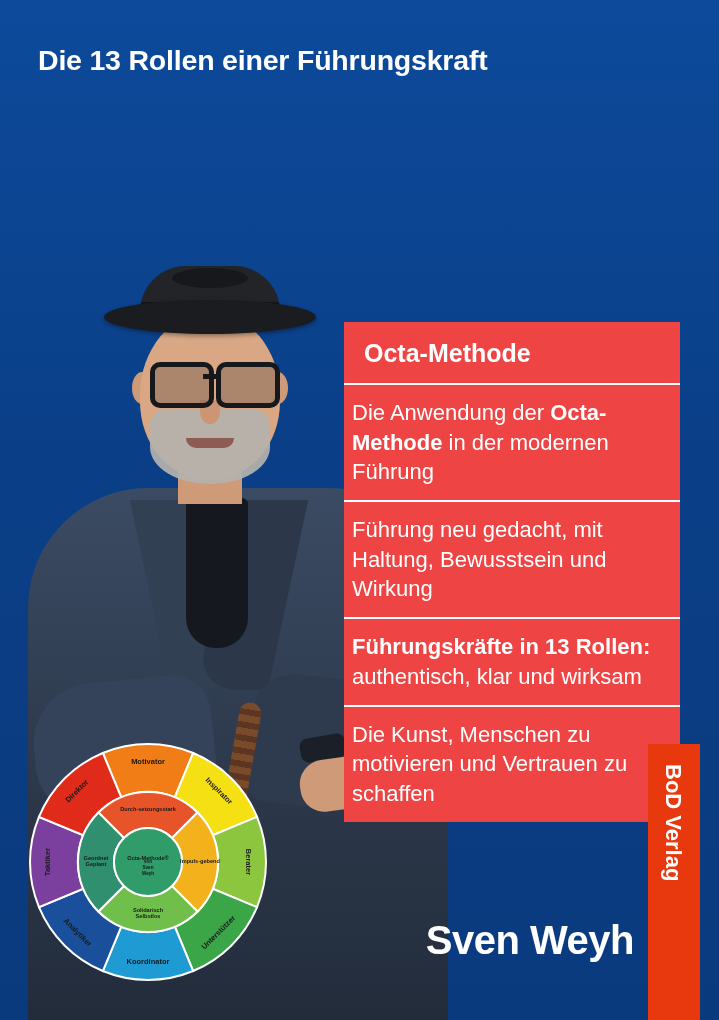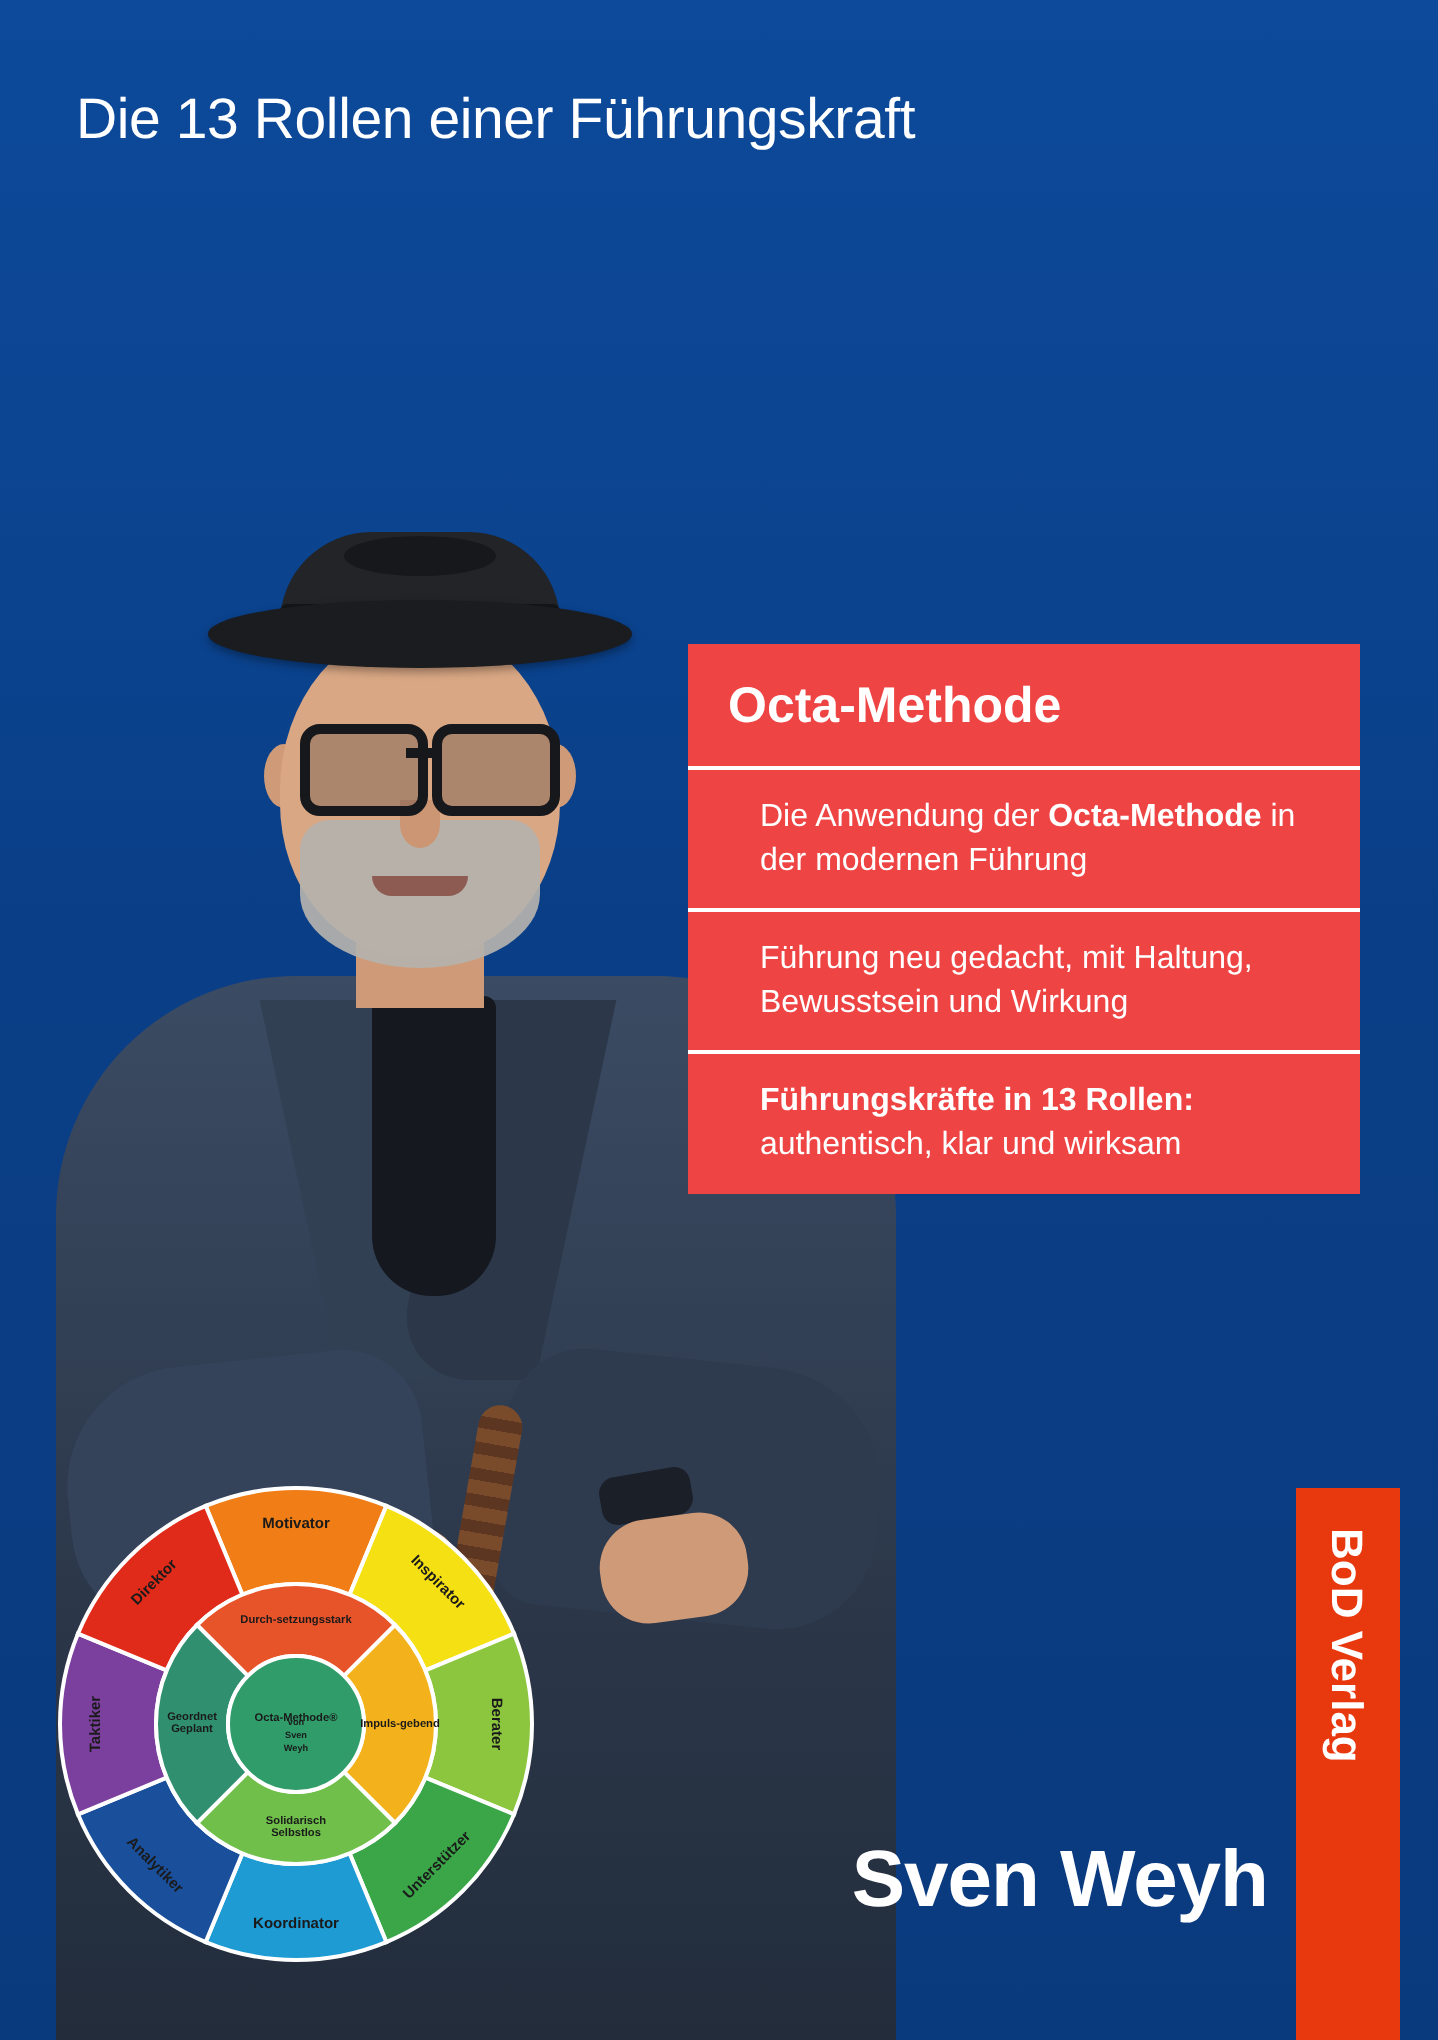--- a/index.html
+++ b/index.html
@@ -27,21 +27,21 @@
     color: #ffffff;
     font-size: 41px;
     font-weight: bold;
     line-height: 1.08;
     letter-spacing: -0.3px;
     margin: 0;
   }
   .book-subtitle {
     color: #ffffff;
     font-size: 28.5px;
-    font-weight: normal;
+    font-weight: bold;
     line-height: 1.15;
     margin: 8px 0 0 0;
     letter-spacing: -0.2px;
   }
   .tagline {
     position: absolute;
     left: 38px;
     top: 160px;
     width: 660px;
     text-align: right;
@@ -300,23 +300,23 @@
     padding: 0;
   }
   .info-head {
     color: #ffffff;
     font-size: 25px;
     font-weight: bold;
     padding: 17px 20px 15px 20px;
   }
   .info-item {
     color: #ffffff;
-    font-size: 16px;
+    font-size: 22px;
     line-height: 1.35;
-    padding: 13px 20px 13px 36px;
+    padding: 13px 20px 13px 8px;
     border-top: 2px solid #ffffff;
   }
   .info-item b { font-weight: bold; }
 
   
   .publisher {
     position: absolute;
     left: 648px;
     top: 744px;
     width: 52px;
@@ -399,20 +399,21 @@
   <div class="bracelet"></div>
   <div class="cuff"></div>
   <div class="hand-l"></div>
 </div>
 
 <div class="info-box">
   <div class="info-head">Octa-Methode</div>
   <div class="info-item"><span>Die Anwendung der </span><b>Octa-Methode</b><span> in der modernen Führung</span></div>
   <div class="info-item"><span>Führung neu gedacht, mit Haltung, Bewusstsein und Wirkung</span></div>
   <div class="info-item"><b>Führungskräfte in 13 Rollen:</b><span> authentisch, klar und wirksam</span></div>
+  <div class="info-item"><span>Die Kunst, Menschen zu motivieren und Vertrauen zu schaffen</span></div>
 </div>
 
 <div class="publisher">
   <span>BoD Verlag</span>
 </div>
 
 <div class="author">Sven Weyh</div>
 
 <div class="wheel">
   <svg width="248" height="252" viewBox="0 0 248 252">

